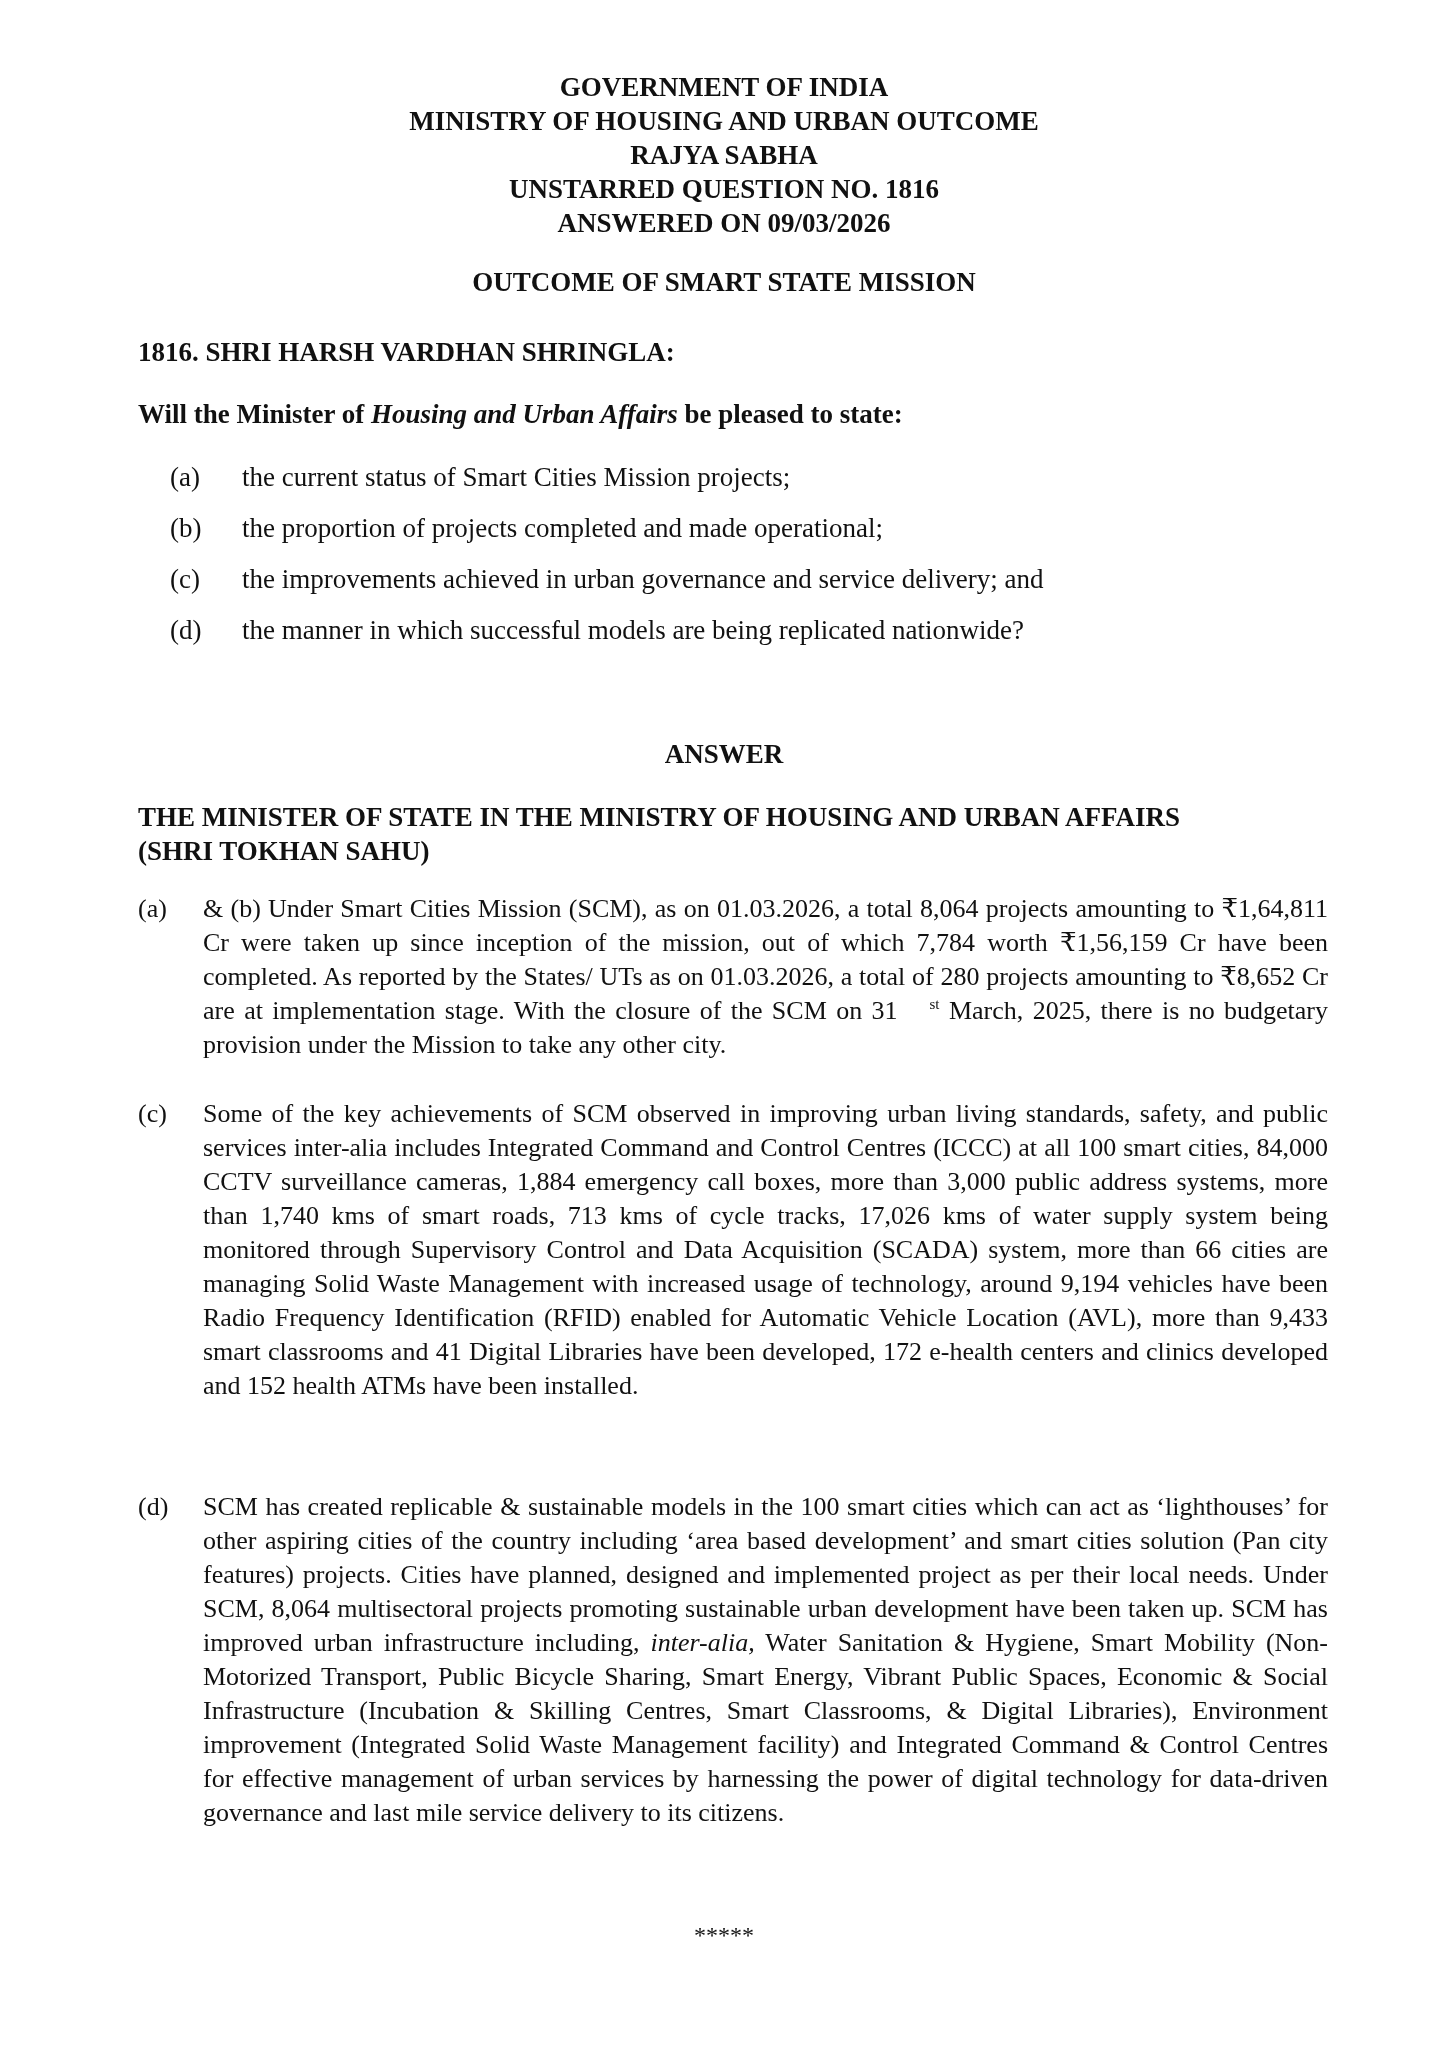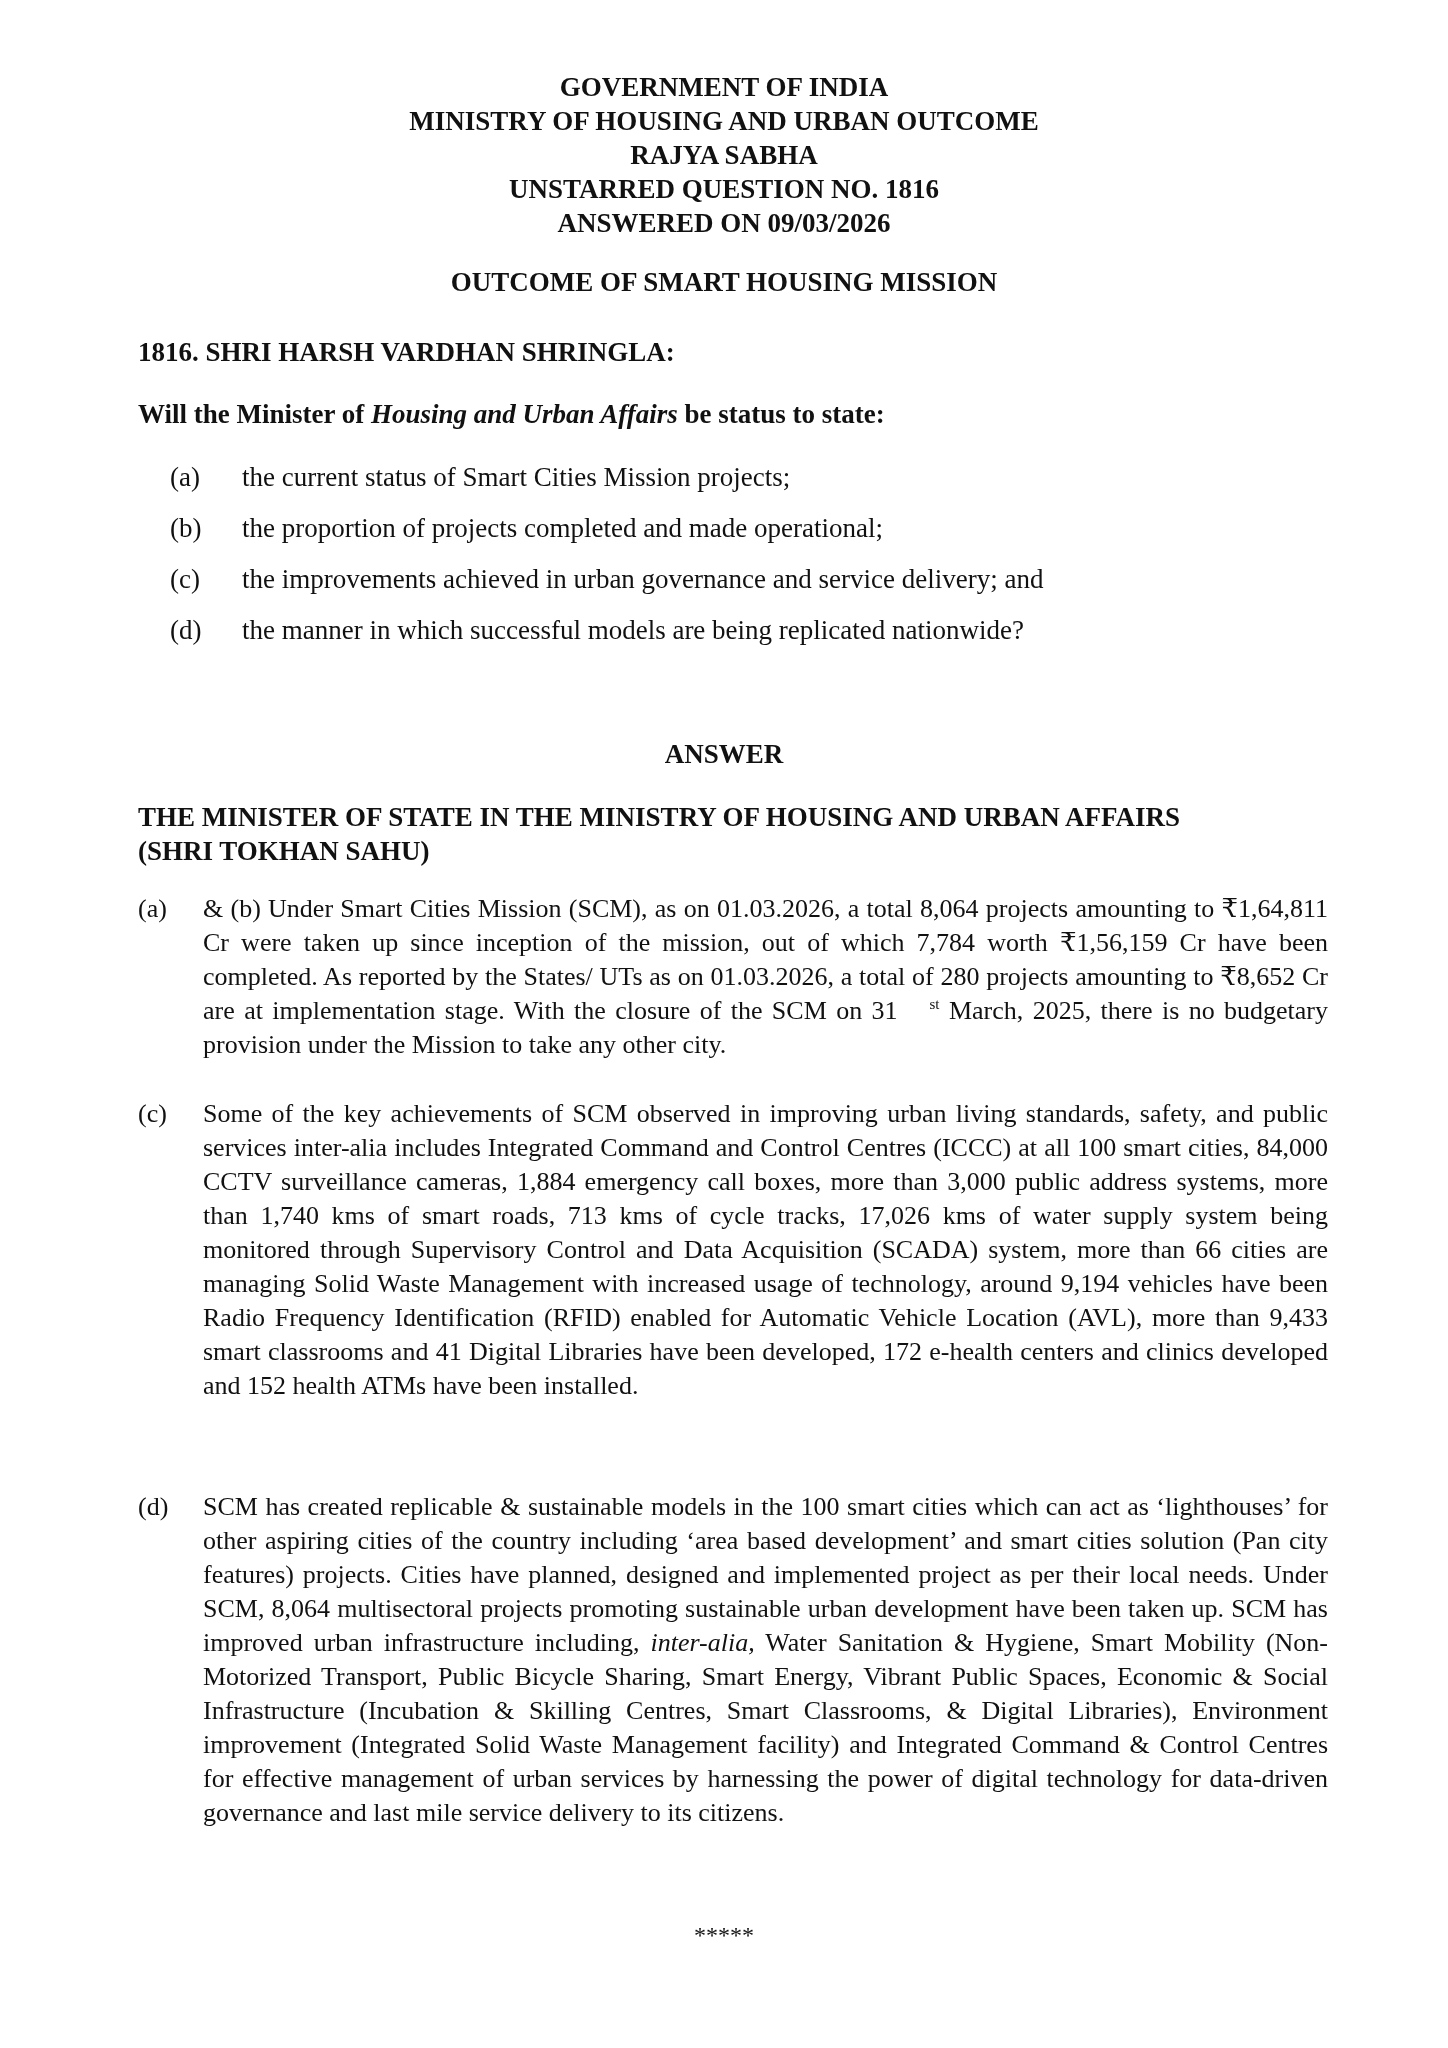--- a/index.html
+++ b/index.html
@@ -36,26 +36,26 @@
 <div class="page">
 
   <div class="center hdr">
     <div>GOVERNMENT OF INDIA</div>
     <div>MINISTRY OF HOUSING AND URBAN OUTCOME</div>
     <div>RAJYA SABHA</div>
     <div>UNSTARRED QUESTION NO. 1816</div>
     <div>ANSWERED ON 09/03/2026</div>
   </div>
 
-  <div class="center title">OUTCOME OF SMART HOUSING MISSION</div>
+  <div class="center title">OUTCOME OF SMART STATE MISSION</div>
 
   <div class="left-bold qnum">1816. SHRI HARSH VARDHAN SHRINGLA:</div>
 
   <div class="left-bold will">
-    <span>Will the Minister of </span><i>Housing and Urban Affairs</i><span> be status to state:</span>
+    <span>Will the Minister of </span><i>Housing and Urban Affairs</i><span> be pleased to state:</span>
   </div>
 
   <div class="qlist">
     <div class="qrow">
       <span class="qlbl">(a)</span>
       <span>the current status of Smart Cities Mission projects;</span>
     </div>
     <div class="qrow">
       <span class="qlbl">(b)</span>
       <span>the proportion of projects completed and made operational;</span>

